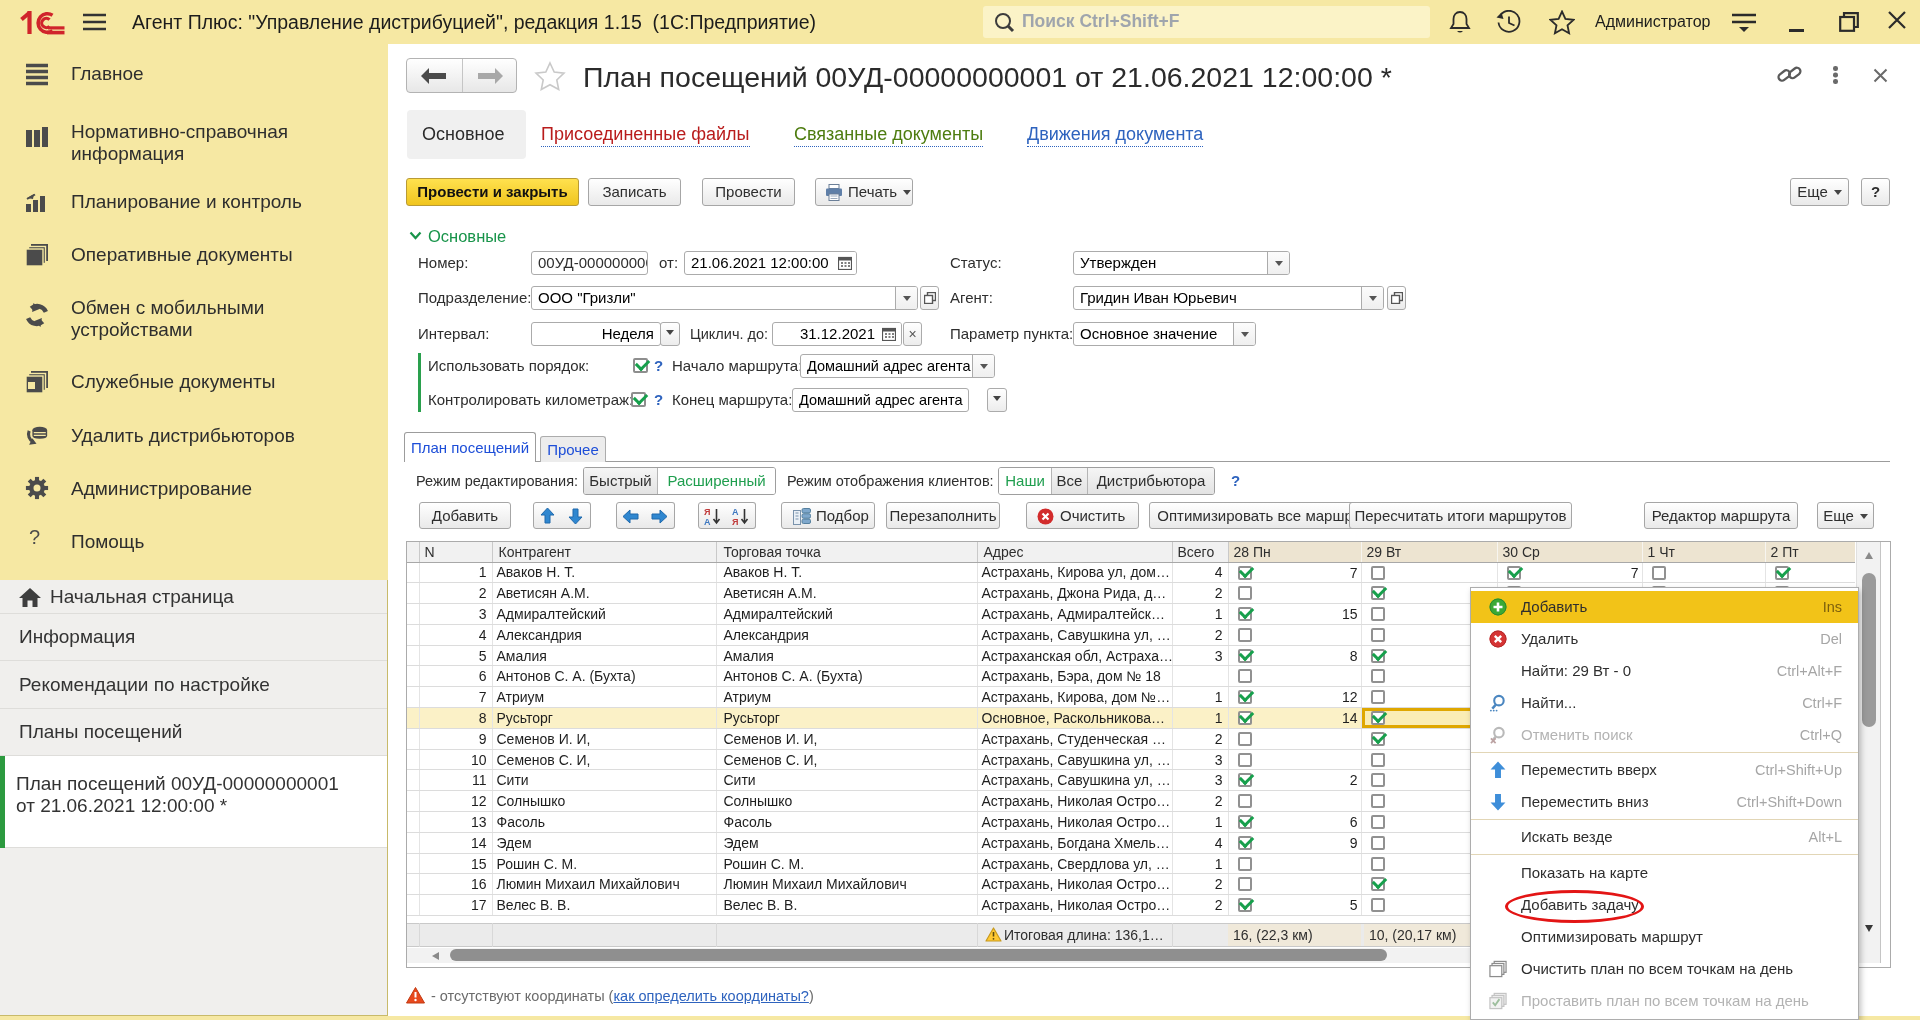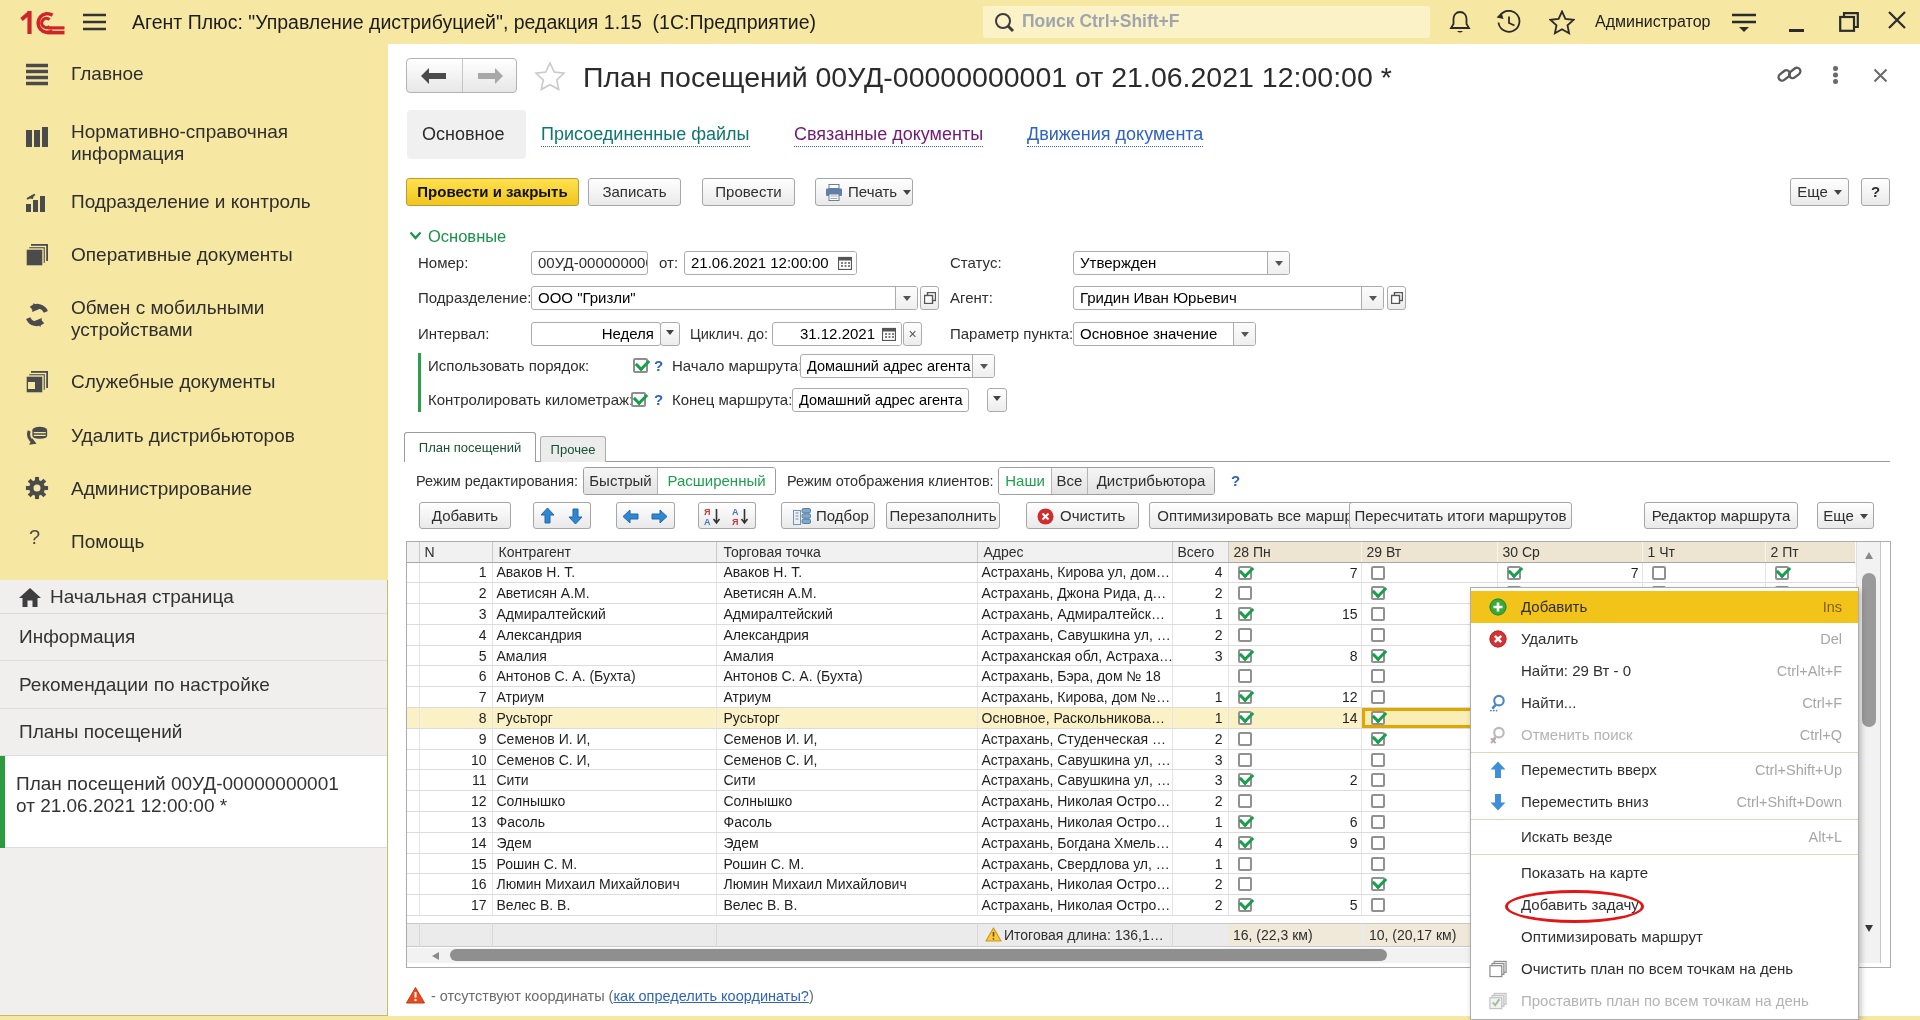--- a/index.html
+++ b/index.html
@@ -33,21 +33,21 @@
 .cb{position:absolute;width:15px;height:15px;border:2px solid #8E8E8E;border-radius:2px;background:#fff;}
 .cb.c:after{content:'';position:absolute;left:1px;top:-1px;width:10px;height:6px;border-left:3px solid #17A04C;border-bottom:3px solid #17A04C;transform:rotate(-45deg);}
 .q{position:absolute;color:#2E63BE;font-size:15px;font-weight:bold;line-height:24px;}
 .grn{color:#18944A;}
 
 .tgl{position:absolute;height:28px;border:1px solid #9E9E9E;border-radius:3px;overflow:hidden;display:flex;}
 .tgl div{height:26px;line-height:26px;font-size:15px;text-align:center;background:linear-gradient(#F5F5F5,#E3E3E3);color:#2e2e2e;border-right:1px solid #B5B5B5;}
 .tgl div:last-child{border-right:none;}
 .tgl div.on{background:#fff;color:#1F9E4E;}
 
-.ptab{position:absolute;font-size:13px;color:#14532d;text-align:center;border:1px solid #9C9C9C;border-bottom:none;border-radius:3px 3px 0 0;}
+.ptab{position:absolute;font-size:15px;color:#1d4ed8;text-align:center;border:1px solid #9C9C9C;border-bottom:none;border-radius:3px 3px 0 0;}
 
 #tblwrap{left:406px;top:541px;width:1485px;height:427px;border:1px solid #ABABAB;background:#fff;}
 table{border-collapse:collapse;table-layout:fixed;}
 td,th{padding:0;overflow:hidden;white-space:nowrap;font-weight:normal;}
 .hd th{height:20px;background:#F1F1F1;border-right:1px solid #C9C9C9;border-bottom:1px solid #A8A8A8;font-size:14px;color:#2e2e2e;text-align:left;padding:0 0 0 5px;}
 .hd th.dy{background:#EDE4D1;border-right:1px solid #F7F5F0;}
 .tr td{height:20.8px;border-right:1px solid #E4E4E4;border-bottom:1px solid #DCDCDC;font-size:14px;color:#1e1e1e;}
 .num{text-align:right;padding-right:5px;}
 .pl{padding-left:4px;}
 .pl7{padding-left:7px;}
@@ -135,21 +135,21 @@
 
   <svg class="sic" style="top:146px" width="24" height="24" viewBox="0 0 24 24">
         <g fill="#4B4B4B">
           <rect x="1" y="14" width="5" height="8"></rect>
           <rect x="8" y="10" width="5" height="12"></rect>
           <rect x="15" y="6" width="5" height="16"></rect>
           <path d="M2 8 L9 4 L8 9 Z"></path>
           <path d="M2 9 L10 4.5" stroke="#4B4B4B" stroke-width="2" fill="none"></path>
         </g>
       </svg>
-  <div class="sit" style="top:147px">Подразделение и контроль</div>
+  <div class="sit" style="top:147px">Планирование и контроль</div>
 
   <svg class="sic" style="top:199px" width="24" height="24" viewBox="0 0 24 24">
         <g>
           <rect x="6" y="1" width="17" height="17" fill="#4B4B4B"></rect>
           <rect x="3.5" y="3.5" width="17" height="17" fill="#4B4B4B" stroke="#F6E8A3" stroke-width="1.4"></rect>
           <rect x="1" y="6" width="17" height="17" fill="#4B4B4B" stroke="#F6E8A3" stroke-width="1.4"></rect>
         </g>
       </svg>
   <div class="sit" style="top:200px">Оперативные документы</div>
 
@@ -263,22 +263,22 @@
         <rect x="11.5" y="6.5" width="12.5" height="7" rx="3.5" transform="rotate(-38 17.7 10)"></rect>
       </g>
     </svg>
 <div class="ab" style="left:1833px;top:66px;width:4.5px;height:4.5px;border-radius:50%;background:#6A6A6A;box-shadow:0 6.5px 0 #6A6A6A,0 13px 0 #6A6A6A;"></div>
 <svg class="ab" style="left:1873px;top:68px" width="15" height="15" viewBox="0 0 15 15">
       <path d="M1.5 1.5 L13.5 13.5 M13.5 1.5 L1.5 13.5" stroke="#6A6A6A" stroke-width="2"></path>
     </svg>
 
 <div class="ab" style="left:407px;top:110px;width:119px;height:49px;background:#F0F0F0;border-radius:4px;"></div>
 <div class="ab" style="left:422px;top:124px;font-size:18px;color:#2b2b2b;">Основное</div>
-<div class="ab" style="left:541px;top:124px;font-size:18px;color:#0f766e;border-bottom:1px dotted #2E63BE;padding-bottom:1px;">Присоединенные файлы</div>
-<div class="ab" style="left:794px;top:124px;font-size:18px;color:#701a75;border-bottom:1px dotted #2E63BE;padding-bottom:1px;">Связанные документы</div>
+<div class="ab" style="left:541px;top:124px;font-size:18px;color:#b91c1c;border-bottom:1px dotted #2E63BE;padding-bottom:1px;">Присоединенные файлы</div>
+<div class="ab" style="left:794px;top:124px;font-size:18px;color:#4d7c0f;border-bottom:1px dotted #2E63BE;padding-bottom:1px;">Связанные документы</div>
 <div class="ab" style="left:1027px;top:124px;font-size:18px;color:#2E63BE;border-bottom:1px dotted #2E63BE;padding-bottom:1px;">Движения документа</div>
 
 <div class="btn ybtn" style="left:406px;top:178px;width:173px;">Провести и закрыть</div>
 <div class="btn" style="left:588px;top:178px;width:93px;">Записать</div>
 <div class="btn" style="left:702px;top:178px;width:93px;">Провести</div>
 <div class="btn" style="left:815px;top:178px;width:98px;text-align:left;padding-left:32px;">Печать<span class="caret"></span>
   <svg class="ab" style="left:9px;top:5px" width="18" height="17" viewBox="0 0 18 17">
         <g>
           <rect x="4" y="0.5" width="10" height="4" fill="#fff" stroke="#6B7F98" stroke-width="1"></rect>
           <rect x="1" y="4.5" width="16" height="7.5" rx="1" fill="#5F7FA8"></rect>

